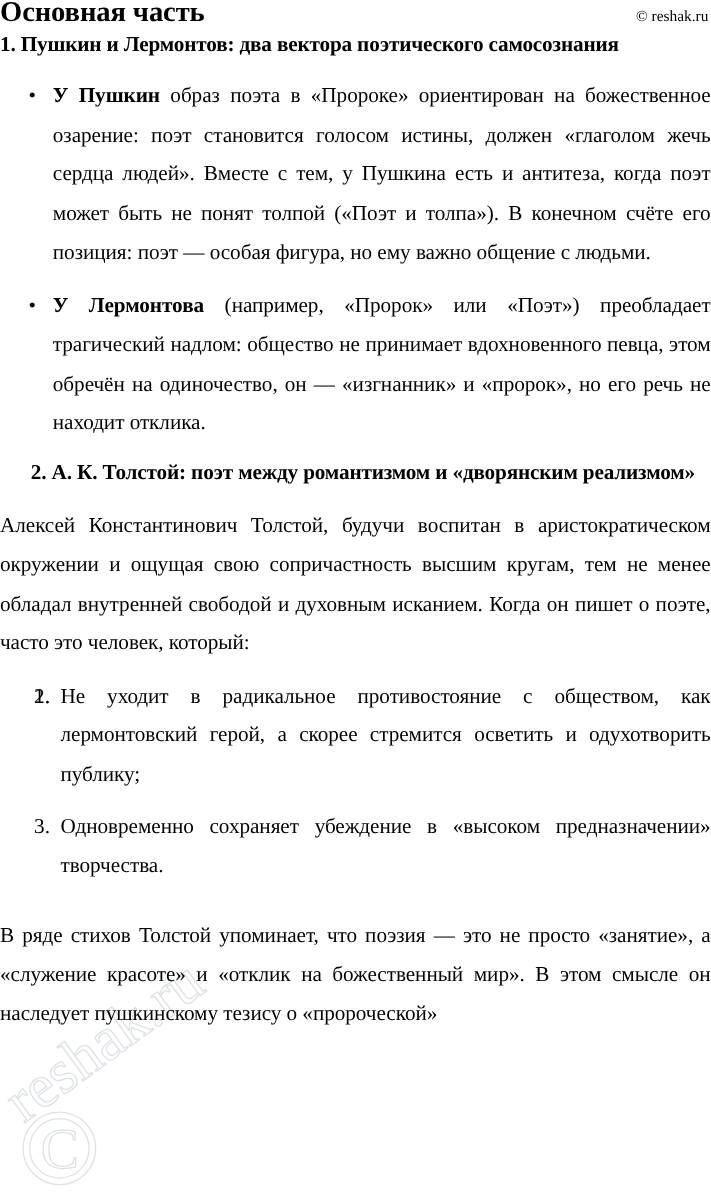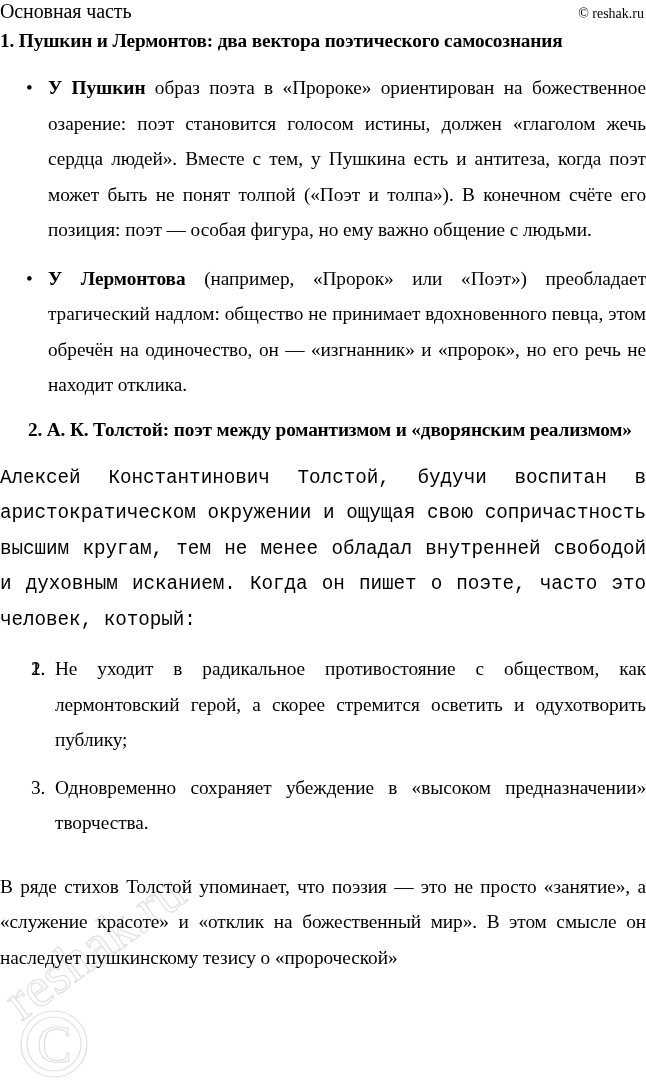--- a/index.html
+++ b/index.html
@@ -30,22 +30,22 @@
   .doc-header {
     display: flex;
     align-items: baseline;
     justify-content: space-between;
     width: 646px;
     height: 24px;
     padding-top: 1px;
     box-sizing: border-box;
   }
   .doc-header-title {
-    font-size: 20px;
-    font-weight: normal;
+    font-size: 26px;
+    font-weight: bold;
     letter-spacing: -0.1px;
     line-height: 20px;
     white-space: nowrap;
   }
   .doc-header-copyright {
     font-size: 14px;
     font-weight: normal;
     line-height: 20px;
     white-space: nowrap;
     padding-right: 2px;
@@ -67,21 +67,21 @@
 
   
   .para {
     font-size: 19.3px;
     line-height: 35.5px;
     text-align: justify;
     text-align-last: left;
     margin: 0;
     letter-spacing: -0.05px;
   }
-  .para-lead { margin-top: 14px; font-family: Liberation Mono, monospace; }
+  .para-lead { margin-top: 14px; }
   .para-tail { margin-top: 28px; }
 
   
   .bullet-list {
     list-style: none;
     margin: 0;
     padding: 0;
     margin-top: 12px;
   }
   .bullet-item {

